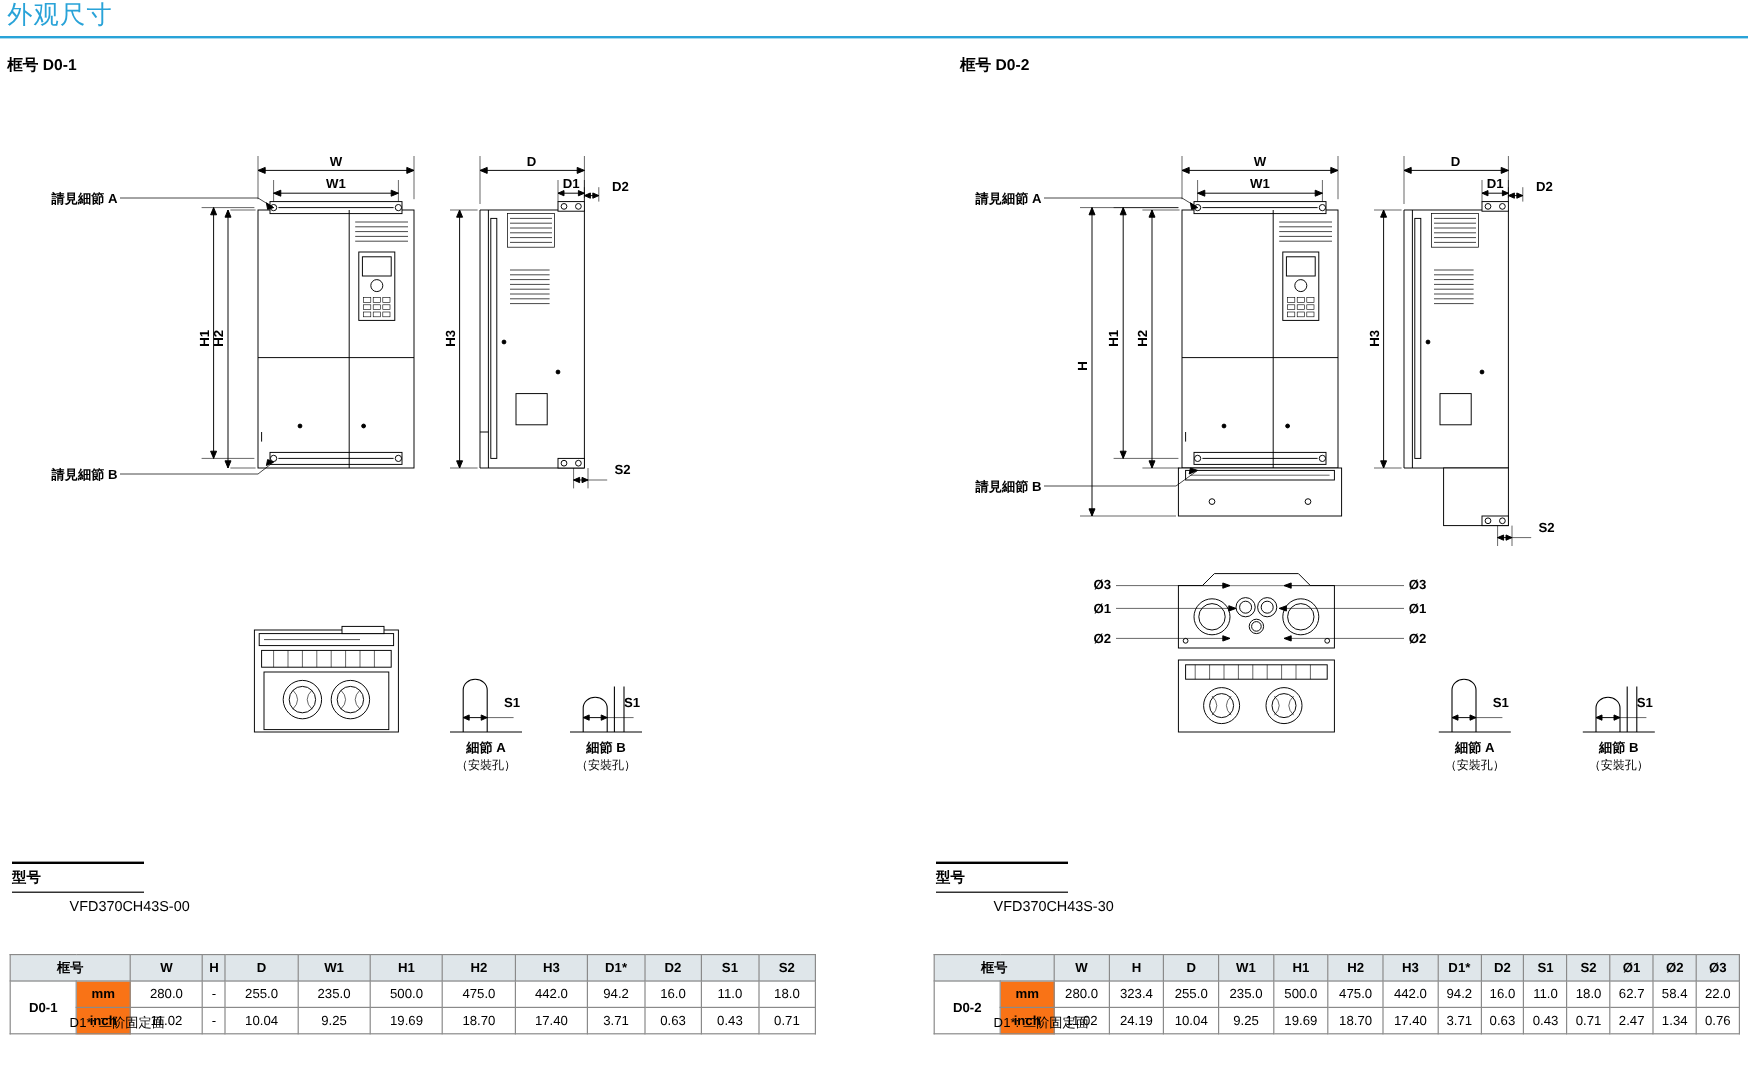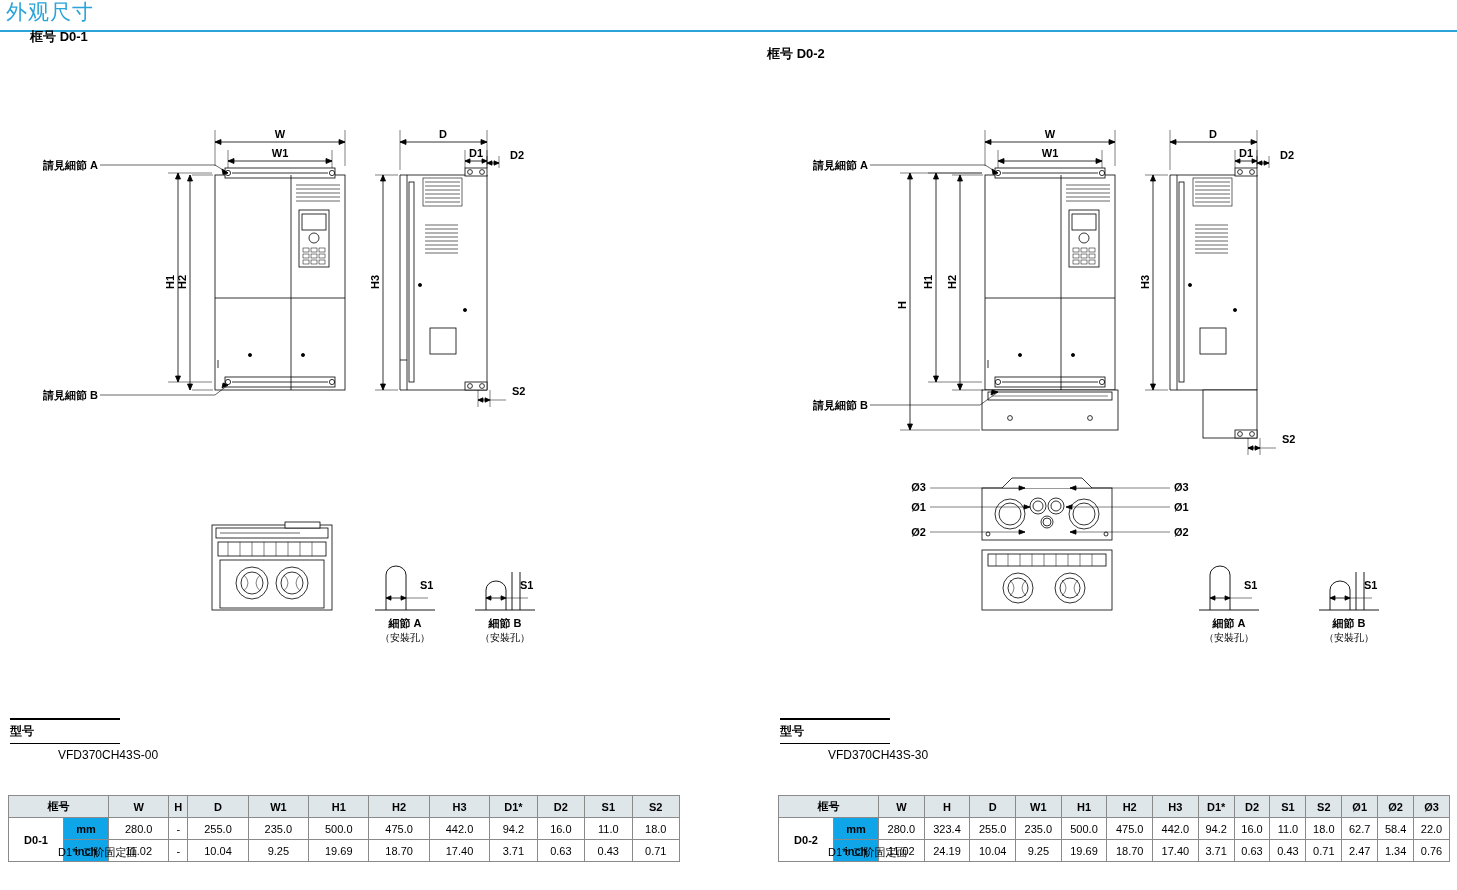--- a/index.html
+++ b/index.html
@@ -31,22 +31,22 @@
     width: 1457px;
     height: 2px;
     background: #29a3d8;
   }
   .frame-heading {
     position: absolute;
     font-size: 13px;
     font-weight: bold;
   }
   .frame-heading .lbl { font-weight: bold; }
-  #heading-left { left: 6px; top: 28px; margin-left: 24px; }
-  #heading-right { left: 767px; top: 45px; text-align: center; }
+  #heading-left { left: 6px; top: 45px; }
+  #heading-right { left: 800px; top: 45px; text-align: center; }
 
   .panel { position: absolute; }
   #panel-left { left: 0; top: 70px; width: 730px; height: 600px; }
   #panel-right { left: 770px; top: 70px; width: 690px; height: 600px; }
 
   svg { display: block; }
 
   
   .model-block { position: absolute; font-size: 12px; }
   .model-block .mb-rule-top {
@@ -68,21 +68,21 @@
     border: 1px solid #8a8a8a;
     text-align: center;
     padding: 2px 0;
     height: 17px;
     white-space: nowrap;
   }
   table.dim-table thead th {
     background: #dfe6ea;
     font-weight: bold;
   }
-  table.dim-table td.unit-cell { font-weight: bold; background: #0ea5e9; }
+  table.dim-table td.unit-cell { font-weight: bold; background: #f97316; }
   table.dim-table td.frame-cell { font-weight: bold; background: #ffffff; }
   #table-left { left: 8px; top: 795px; width: 672px; }
   #table-right { left: 778px; top: 795px; width: 672px; }
   #table-left th:first-child, #table-left td:first-child { width: 54px; }
   #table-left td.unit-cell { width: 44px; }
   #table-right th:first-child, #table-right td:first-child { width: 54px; }
   #table-right td.unit-cell { width: 44px; }
 
   .footnote {
     position: absolute;

